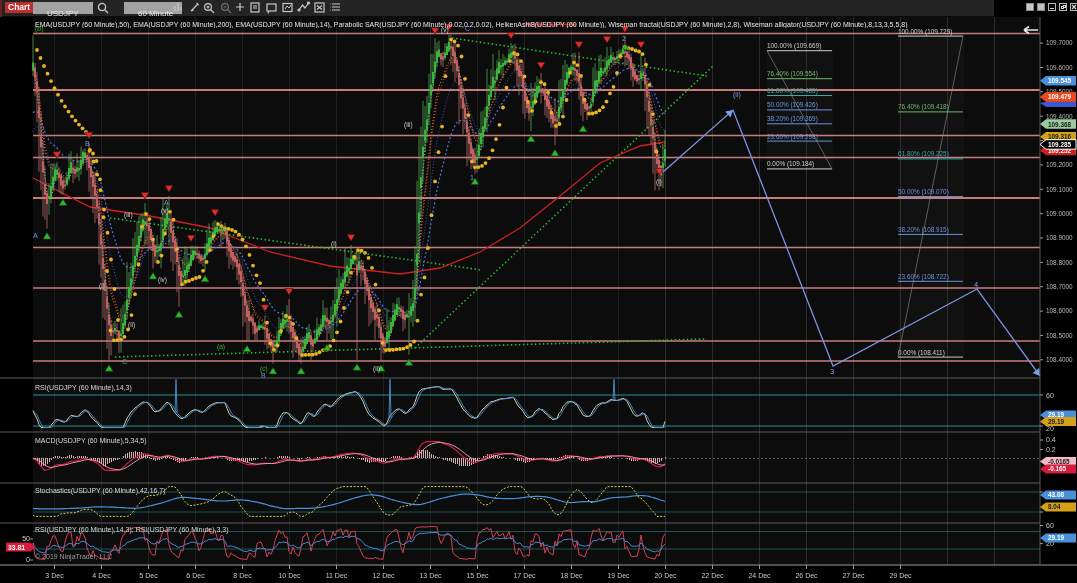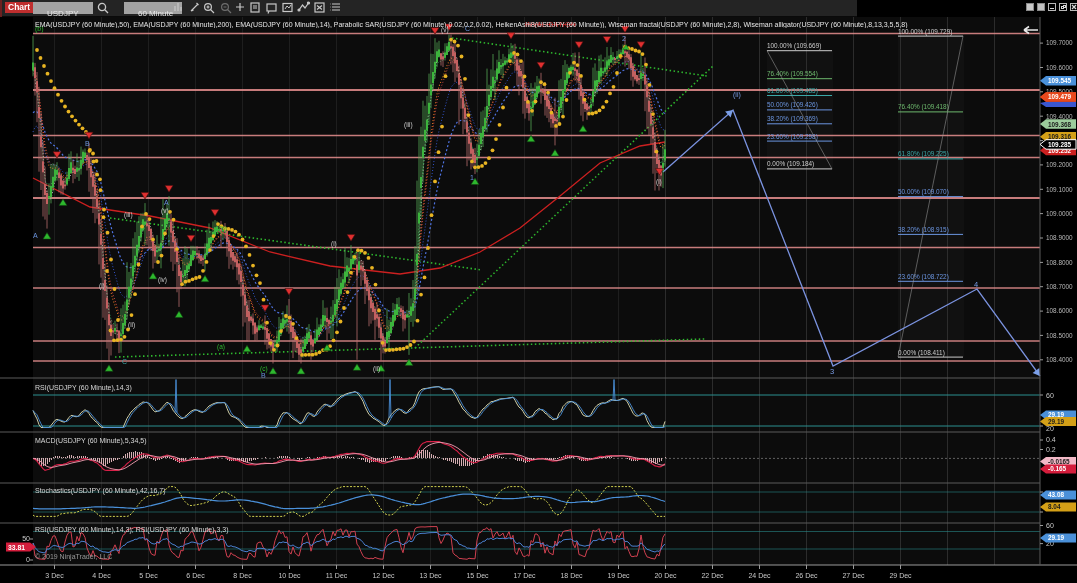--- a/index.html
+++ b/index.html
@@ -1,16 +1,16 @@
 <!DOCTYPE html>
 <html><head><meta charset="utf-8"><style>
 html,body{margin:0;padding:0;background:#000;width:1077px;height:583px;overflow:hidden;}
 *{font-family:"Liberation Sans",sans-serif;box-sizing:border-box;}
 #app{position:relative;width:1077px;height:583px;background:#000;}
-#titlebar{position:absolute;left:0;top:0;width:857px;height:17px;background:#242424;border-bottom:1px solid #0a0a0a;}
+#titlebar{position:absolute;left:0;top:0;width:994px;height:17px;background:#242424;border-bottom:1px solid #0a0a0a;}
 .badge{position:absolute;left:5px;top:2px;width:25px;height:11px;background:#bf2e2e;color:#fff;
  font-size:8.5px;line-height:11px;text-align:center;font-weight:bold;padding:0 0;width:auto;padding-left:3px;padding-right:3px;}
 .dd{position:absolute;top:2px;height:12px;background:#3c3c3c;color:#e8e8e8;font-size:8px;line-height:12px;
  padding-left:8px;border:6px solid #a3a3a3;}
 .dd .chev{float:right;margin:0 4px;font-size:7px;color:#ccc;}
 #chart{position:absolute;left:0;top:17px;width:1077px;height:566px;background:#000;}
 .panelbg{position:absolute;background:#0c0c0c;}
 #indtext{position:absolute;left:35px;top:4px;width:1000px;color:#e6e6e6;font-size:7px;white-space:nowrap;overflow:hidden;z-index:3;}
 svg{position:absolute;left:0;top:0;z-index:2;}
 .winbtn{position:absolute;top:3px;width:8px;height:8px;}

